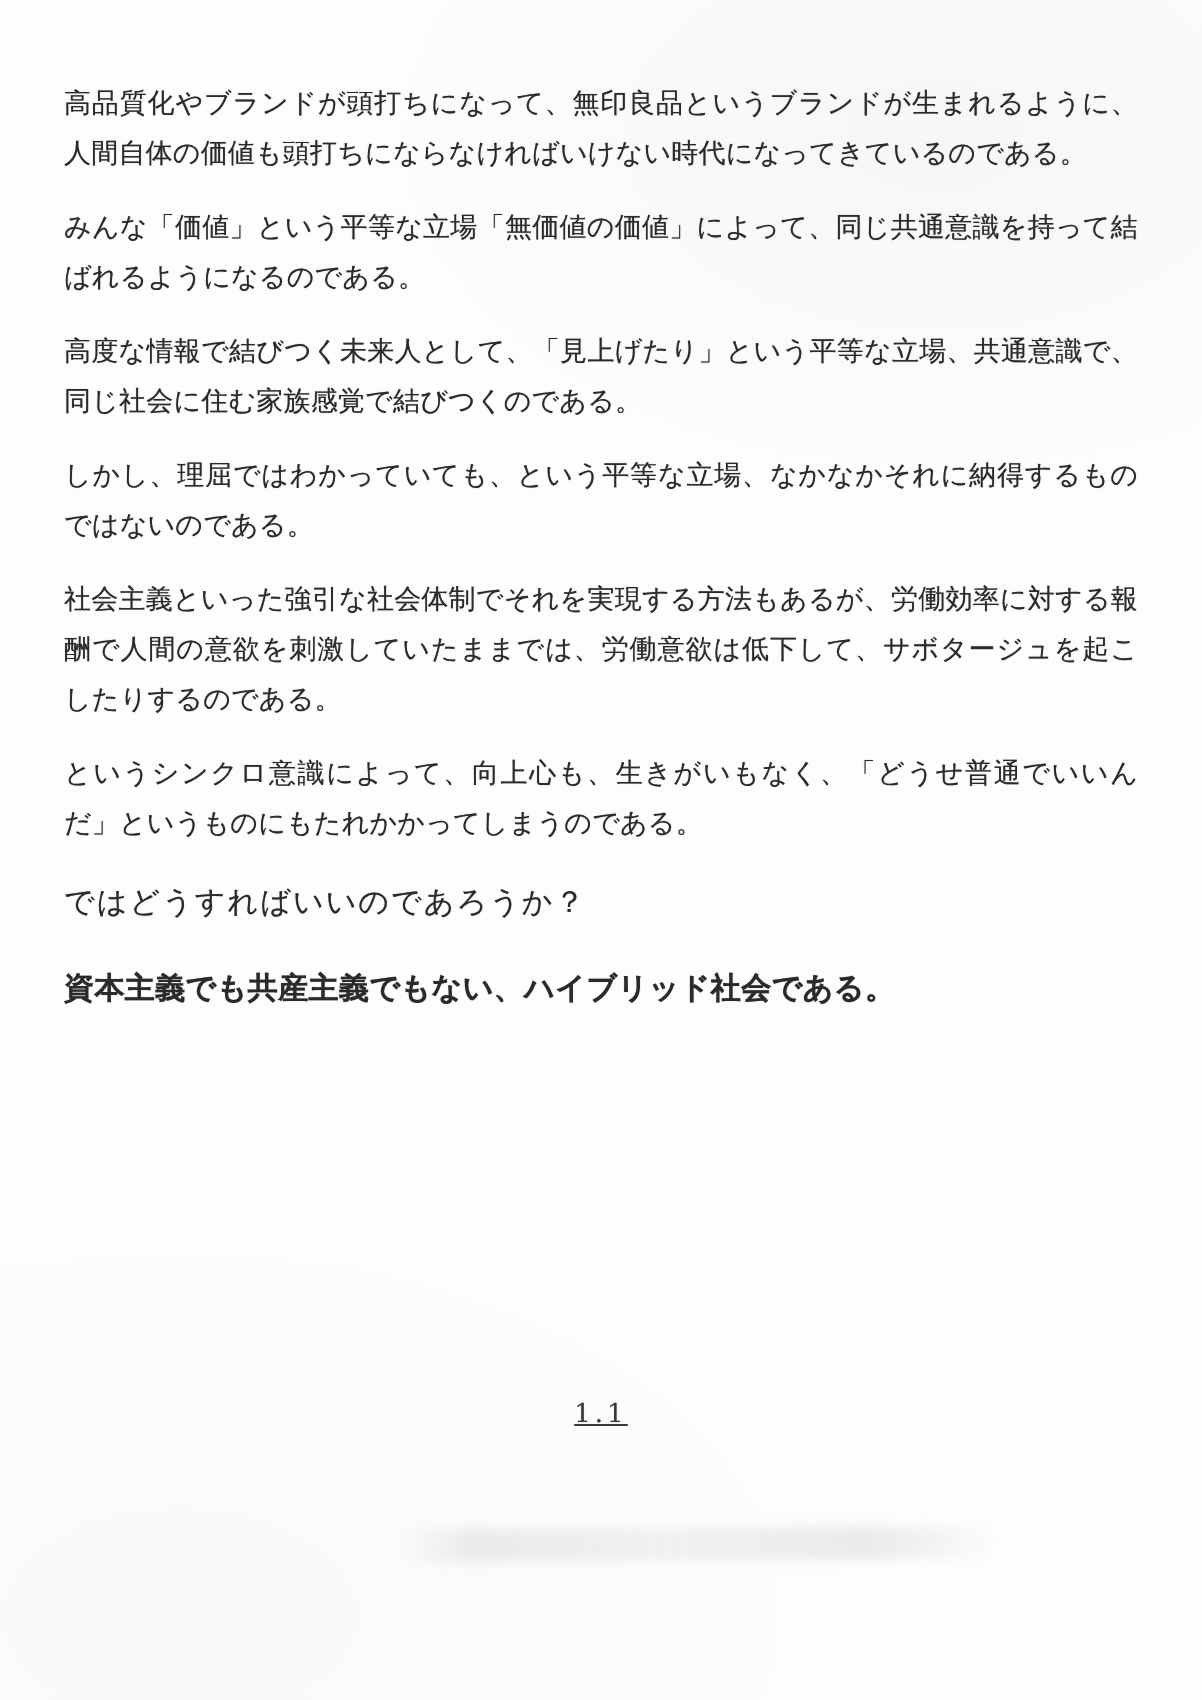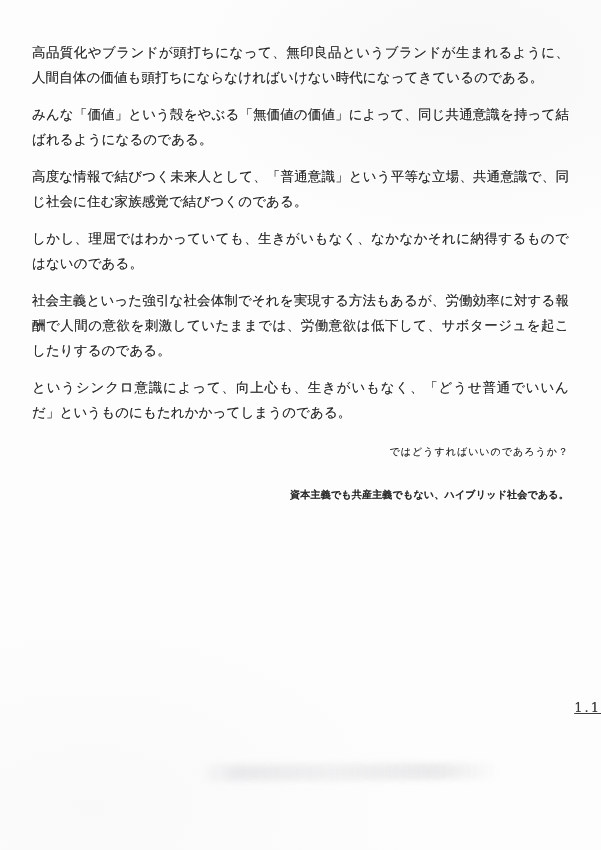--- a/index.html
+++ b/index.html
@@ -27,33 +27,33 @@
     font-size: 13.5px;
     line-height: 25px;
     text-align: justify;
     text-justify: inter-ideograph;
     letter-spacing: 0.1px;
     
     text-shadow: 0 0 0.45px rgba(40,40,40,0.55);
   }
   .centered-line {
     margin: 0;
-    font-size: 10px;
+    font-size: 15px;
     line-height: 25px;
-    text-align: right;
+    text-align: left;
     text-shadow: 0 0 0.45px rgba(40,40,40,0.55);
   }
   .question-line { margin-top: 14px; letter-spacing: 1px; }
   .answer-line   { margin-top: 18px; letter-spacing: 0.2px; font-weight: bold; }
   .page-number {
     position: absolute;
     top: 700px;
     left: 0;
     width: 100%;
-    text-align: right;
+    text-align: center;
     font-size: 13px;
     letter-spacing: 2px;
     color: #3a3a3a;
     text-shadow: 0 0 0.4px rgba(40,40,40,0.5);
     text-decoration: underline;
   }
   
   .scan-smudge {
     position: absolute;
     top: 764px;
@@ -82,23 +82,23 @@
   }
 </style>
 </head>
 <body>
 
 <div class="page" style="--paper: #fdfdfd; --ink: #2a2a2a;">
   <div class="paper-tone"></div>
 
   <div class="content">
     <p class="para">高品質化やブランドが頭打ちになって、無印良品というブランドが生まれるように、人間自体の価値も頭打ちにならなければいけない時代になってきているのである。</p>
-    <p class="para">みんな「価値」という殻をやぶる「無価値の価値」によって、同じ共通意識を持って結ばれるようになるのである。</p>
-    <p class="para">高度な情報で結びつく未来人として、「普通意識」という平等な立場、共通意識で、同じ社会に住む家族感覚で結びつくのである。</p>
-    <p class="para">しかし、理屈ではわかっていても、生きがいもなく、なかなかそれに納得するものではないのである。</p>
+    <p class="para">みんな「価値」という平等な立場「無価値の価値」によって、同じ共通意識を持って結ばれるようになるのである。</p>
+    <p class="para">高度な情報で結びつく未来人として、「見上げたり」という平等な立場、共通意識で、同じ社会に住む家族感覚で結びつくのである。</p>
+    <p class="para">しかし、理屈ではわかっていても、という平等な立場、なかなかそれに納得するものではないのである。</p>
     <p class="para">社会主義といった強引な社会体制でそれを実現する方法もあるが、労働効率に対する報酬で人間の意欲を刺激していたままでは、労働意欲は低下して、サボタージュを起こしたりするのである。</p>
     <p class="para">というシンクロ意識によって、向上心も、生きがいもなく、「どうせ普通でいいんだ」というものにもたれかかってしまうのである。</p>
 
     <p class="centered-line question-line">ではどうすればいいのであろうか？</p>
     <p class="centered-line answer-line">資本主義でも共産主義でもない、ハイブリッド社会である。</p>
   </div>
 
   <div class="page-number">1.1</div>
 
   <div class="scan-smudge"></div>

